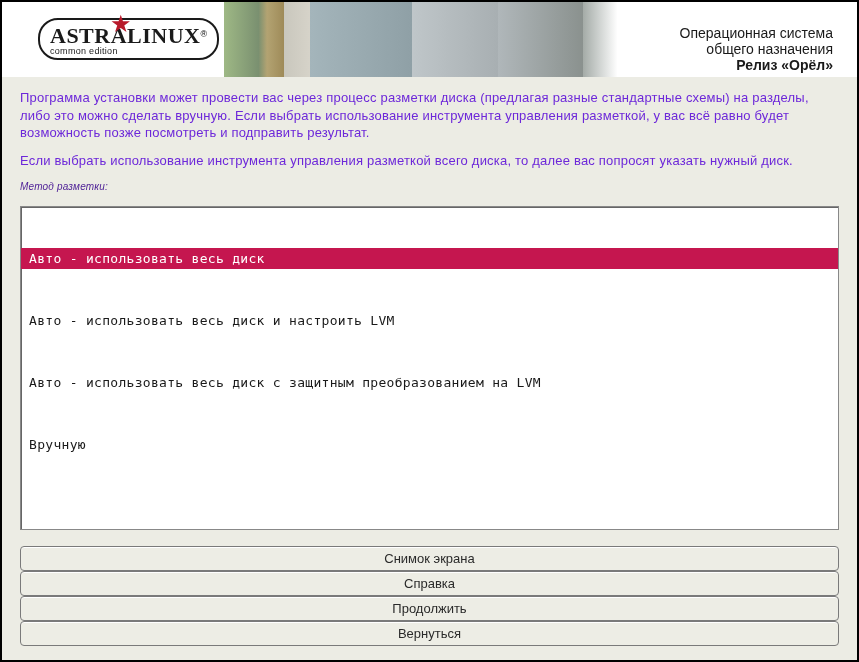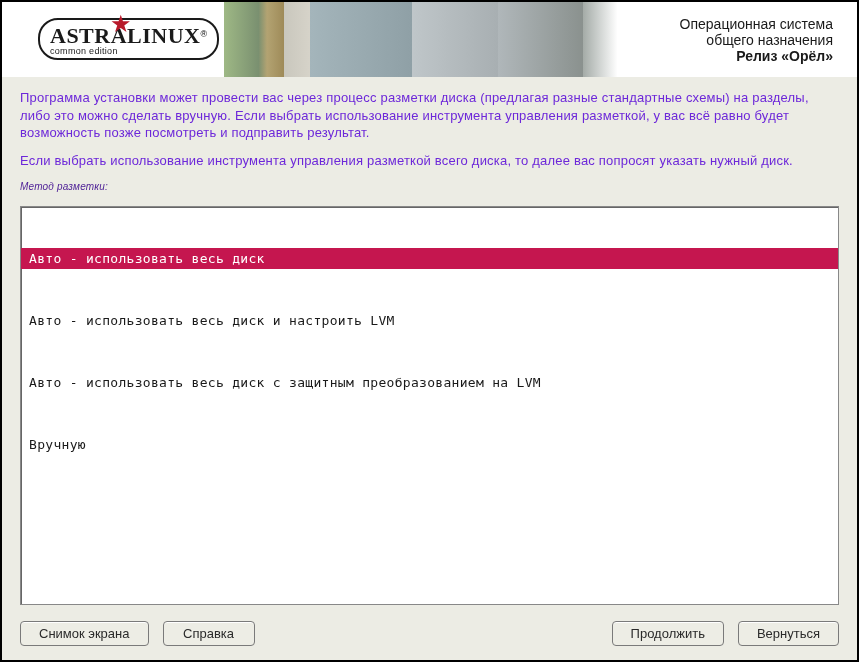--- a/index.html
+++ b/index.html
@@ -70,21 +70,21 @@
     }
     .logo-sub {
       font-size: 9px;
       color: #1a1a1a;
       margin-top: -3px;
       letter-spacing: 0.3px;
     }
     .banner-right {
       position: absolute;
       right: 24px;
-      top: 14px;
+      top: 23px;
       text-align: right;
       color: #1a1a1a;
     }
     .banner-line1 { font-size: 14px; }
     .banner-line2 { font-size: 14px; }
     .banner-line3 { font-size: 14px; font-weight: bold; }
     .content {
       flex: 1;
       padding: 12px 18px 10px 18px;
       display: flex;
@@ -130,21 +130,22 @@
       cursor: pointer;
       margin-top: 41px;
     }
     .option.selected {
       background: #c5164f;
       color: #fff;
     }
     .footer {
       padding: 6px 18px 14px 18px;
       display: flex;
-      gap: 14px;
+      gap: 0;
+      flex-direction: column;
     }
     .spacer { flex: 1; }
     .btn {
       background: #edede5;
       border: 1px solid #7a7a7a;
       border-radius: 4px;
       padding: 4px 18px;
       font-size: 13px;
       color: #2a2a2a;
       cursor: pointer;

